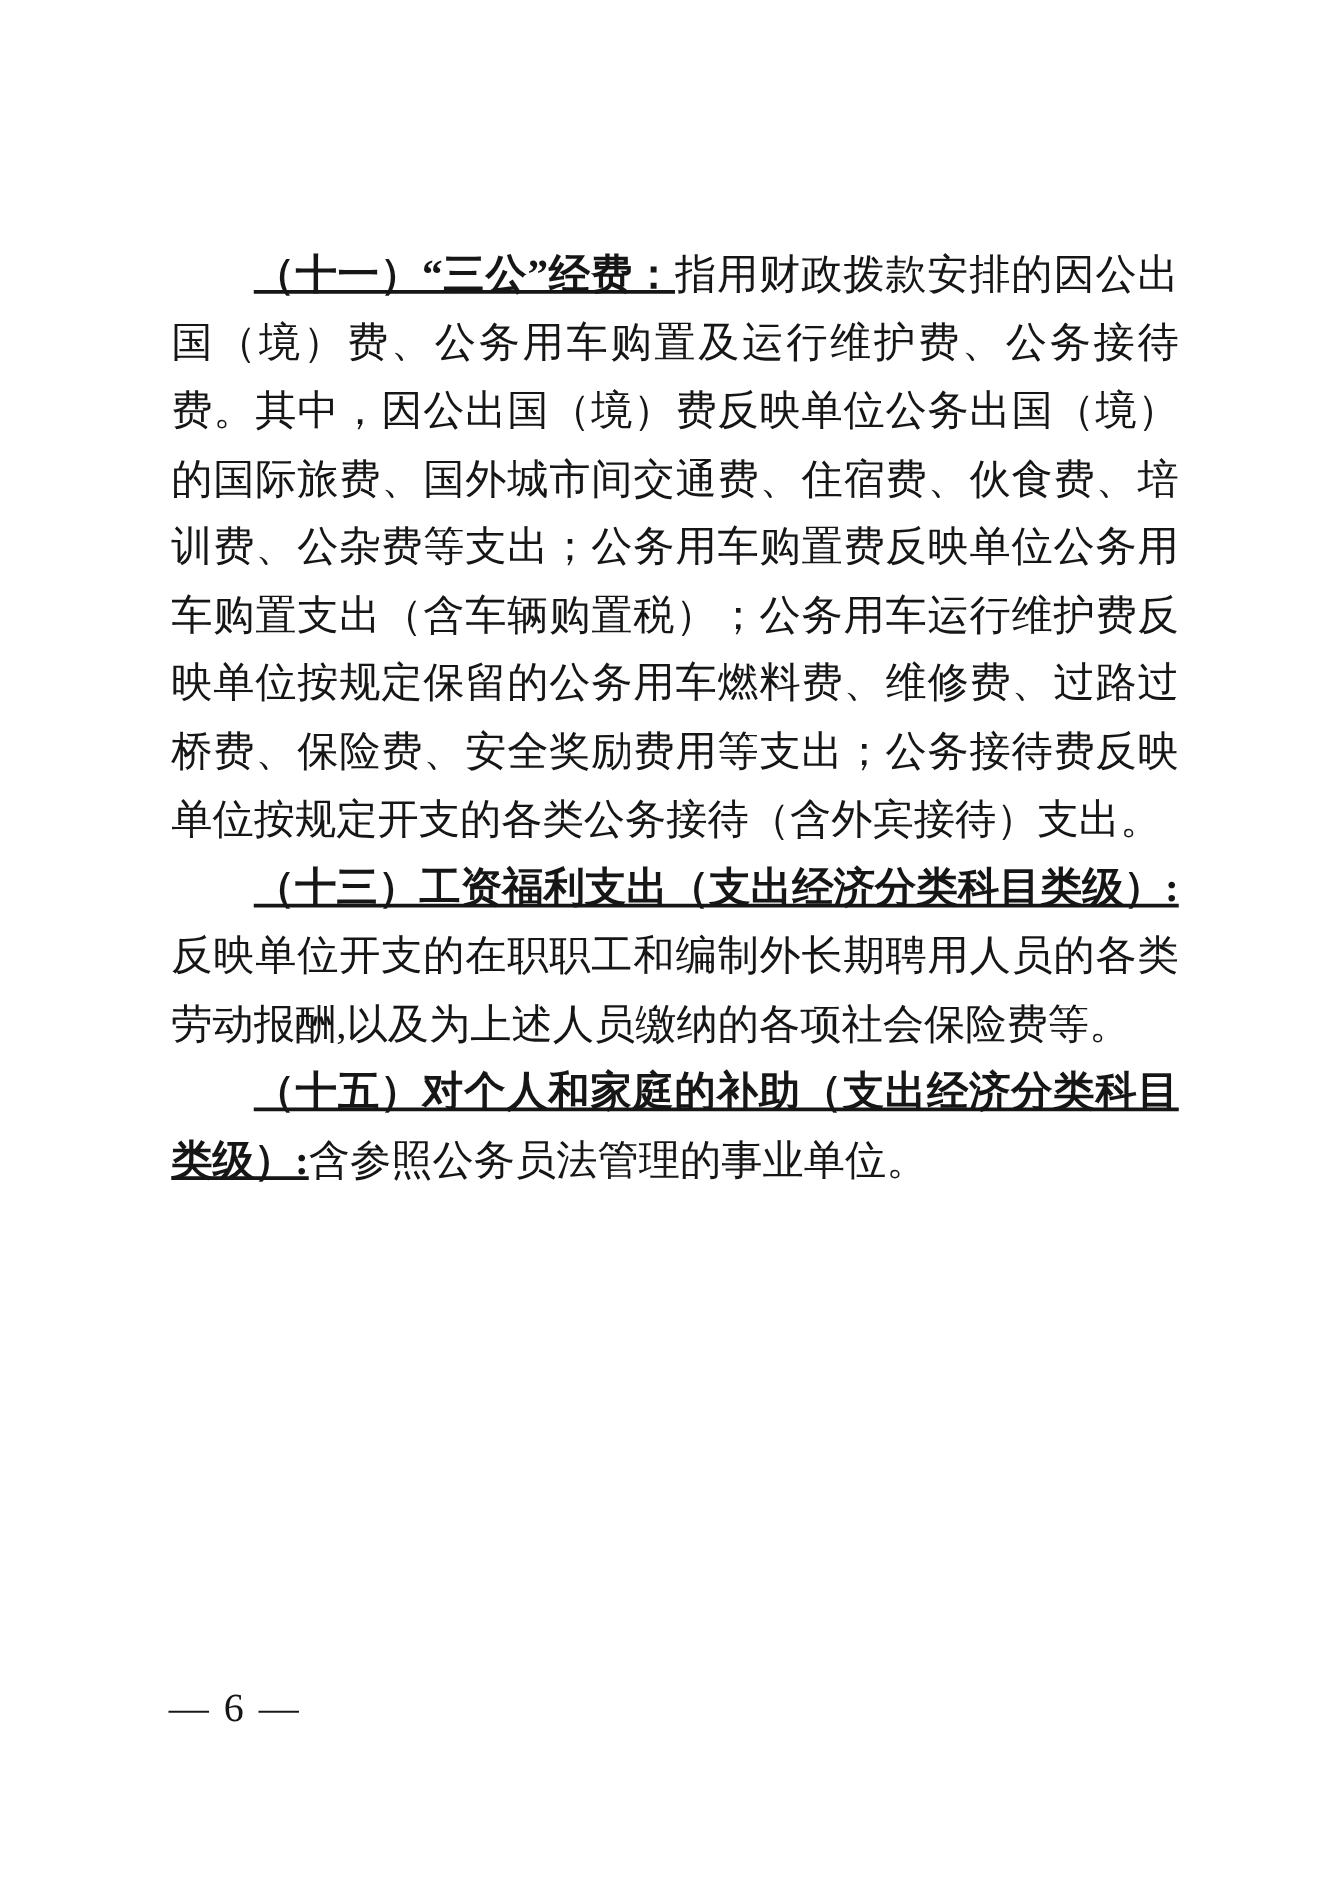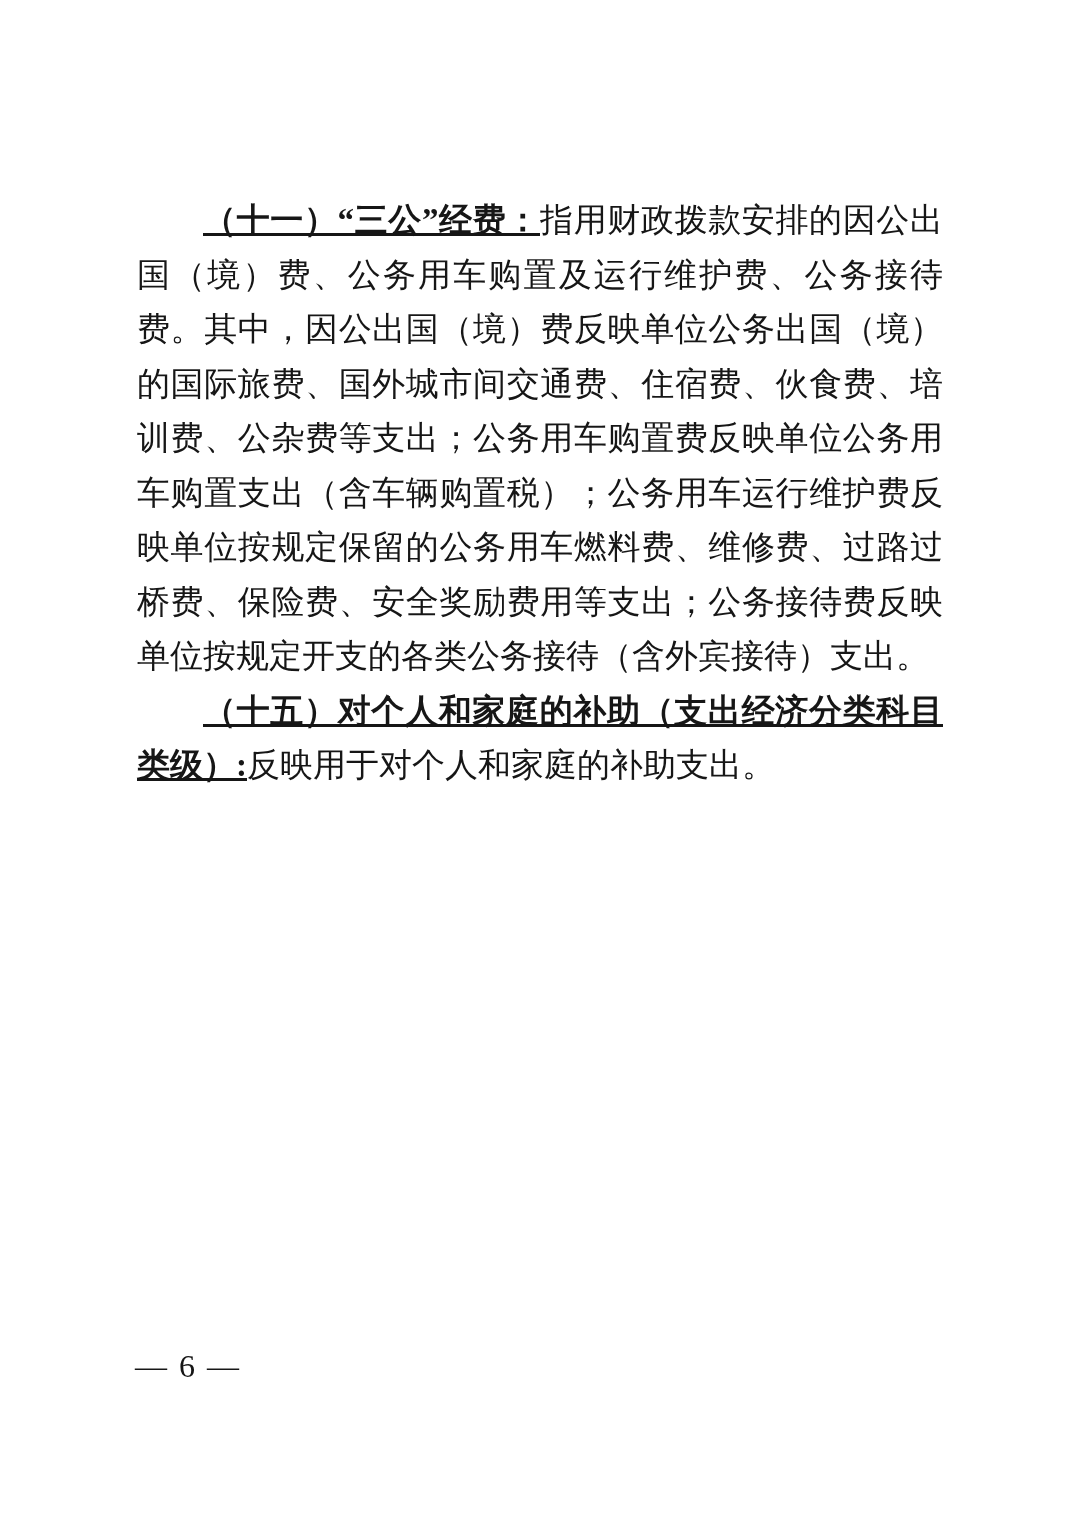--- a/index.html
+++ b/index.html
@@ -46,20 +46,21 @@
 </style>
 </head>
 <body>
 
 <div class="page">
   <div class="content">
 
     <p class="para"><span class="lead">（十一）“三公”经费：</span><span class="body-text">指用财政拨款安排的因公出国（境）费、公务用车购置及运行维护费、公务接待费。其中，因公出国（境）费反映单位公务出国（境）的国际旅费、国外城市间交通费、住宿费、伙食费、培训费、公杂费等支出；公务用车购置费反映单位公务用车购置支出（含车辆购置税）；公务用车运行维护费反映单位按规定保留的公务用车燃料费、维修费、过路过桥费、保险费、安全奖励费用等支出；公务接待费反映单位按规定开支的各类公务接待（含外宾接待）支出。</span></p>
 
 
+    <p class="para"><span class="lead">（十三）工资福利支出（支出经济分类科目类级）:</span><span class="body-text">反映单位开支的在职职工和编制外长期聘用人员的各类劳动报酬,以及为上述人员缴纳的各项社会保险费等。</span></p>
 
 
-    <p class="para"><span class="lead">（十五）对个人和家庭的补助（支出经济分类科目类级）:</span><span class="body-text">反映用于对个人和家庭的补助支出。</span></p>
+    <p class="para"><span class="lead">（十五）对个人和家庭的补助（支出经济分类科目类级）:</span><span class="body-text">含参照公务员法管理的事业单位。</span></p>
 
   </div>
 
   <div class="page-footer">— 6 —</div>
 </div>
 
 </body></html>

